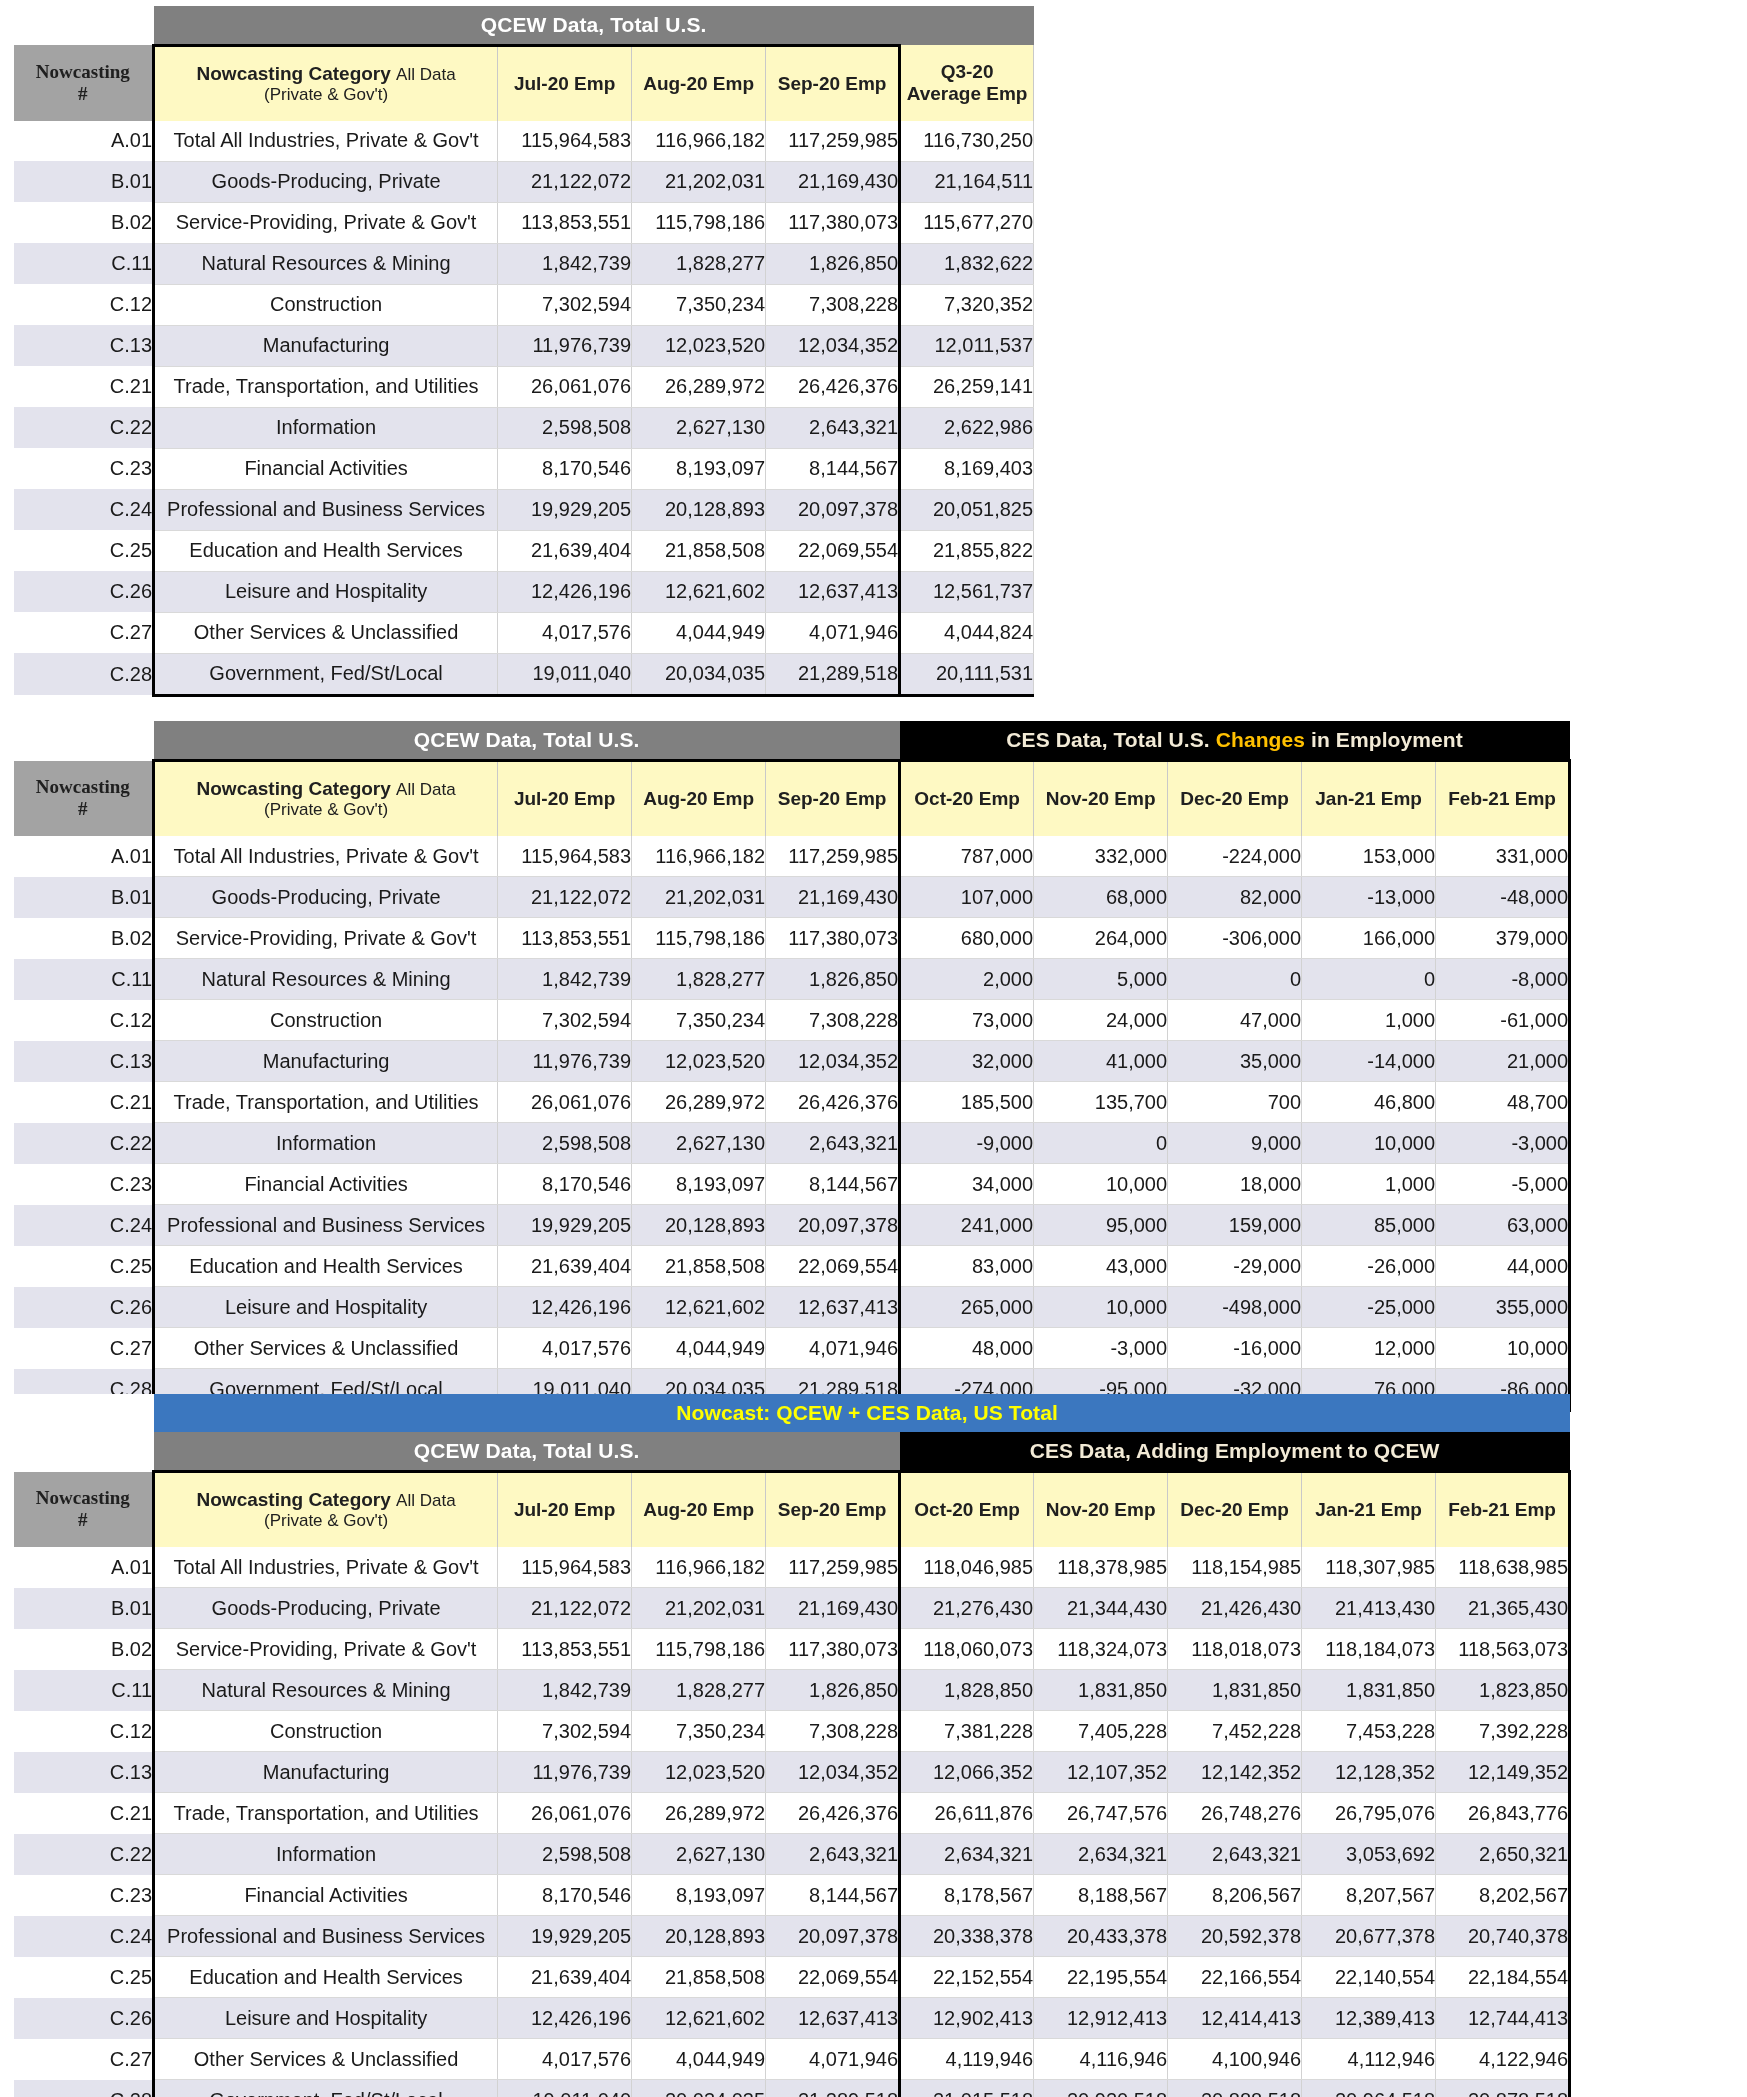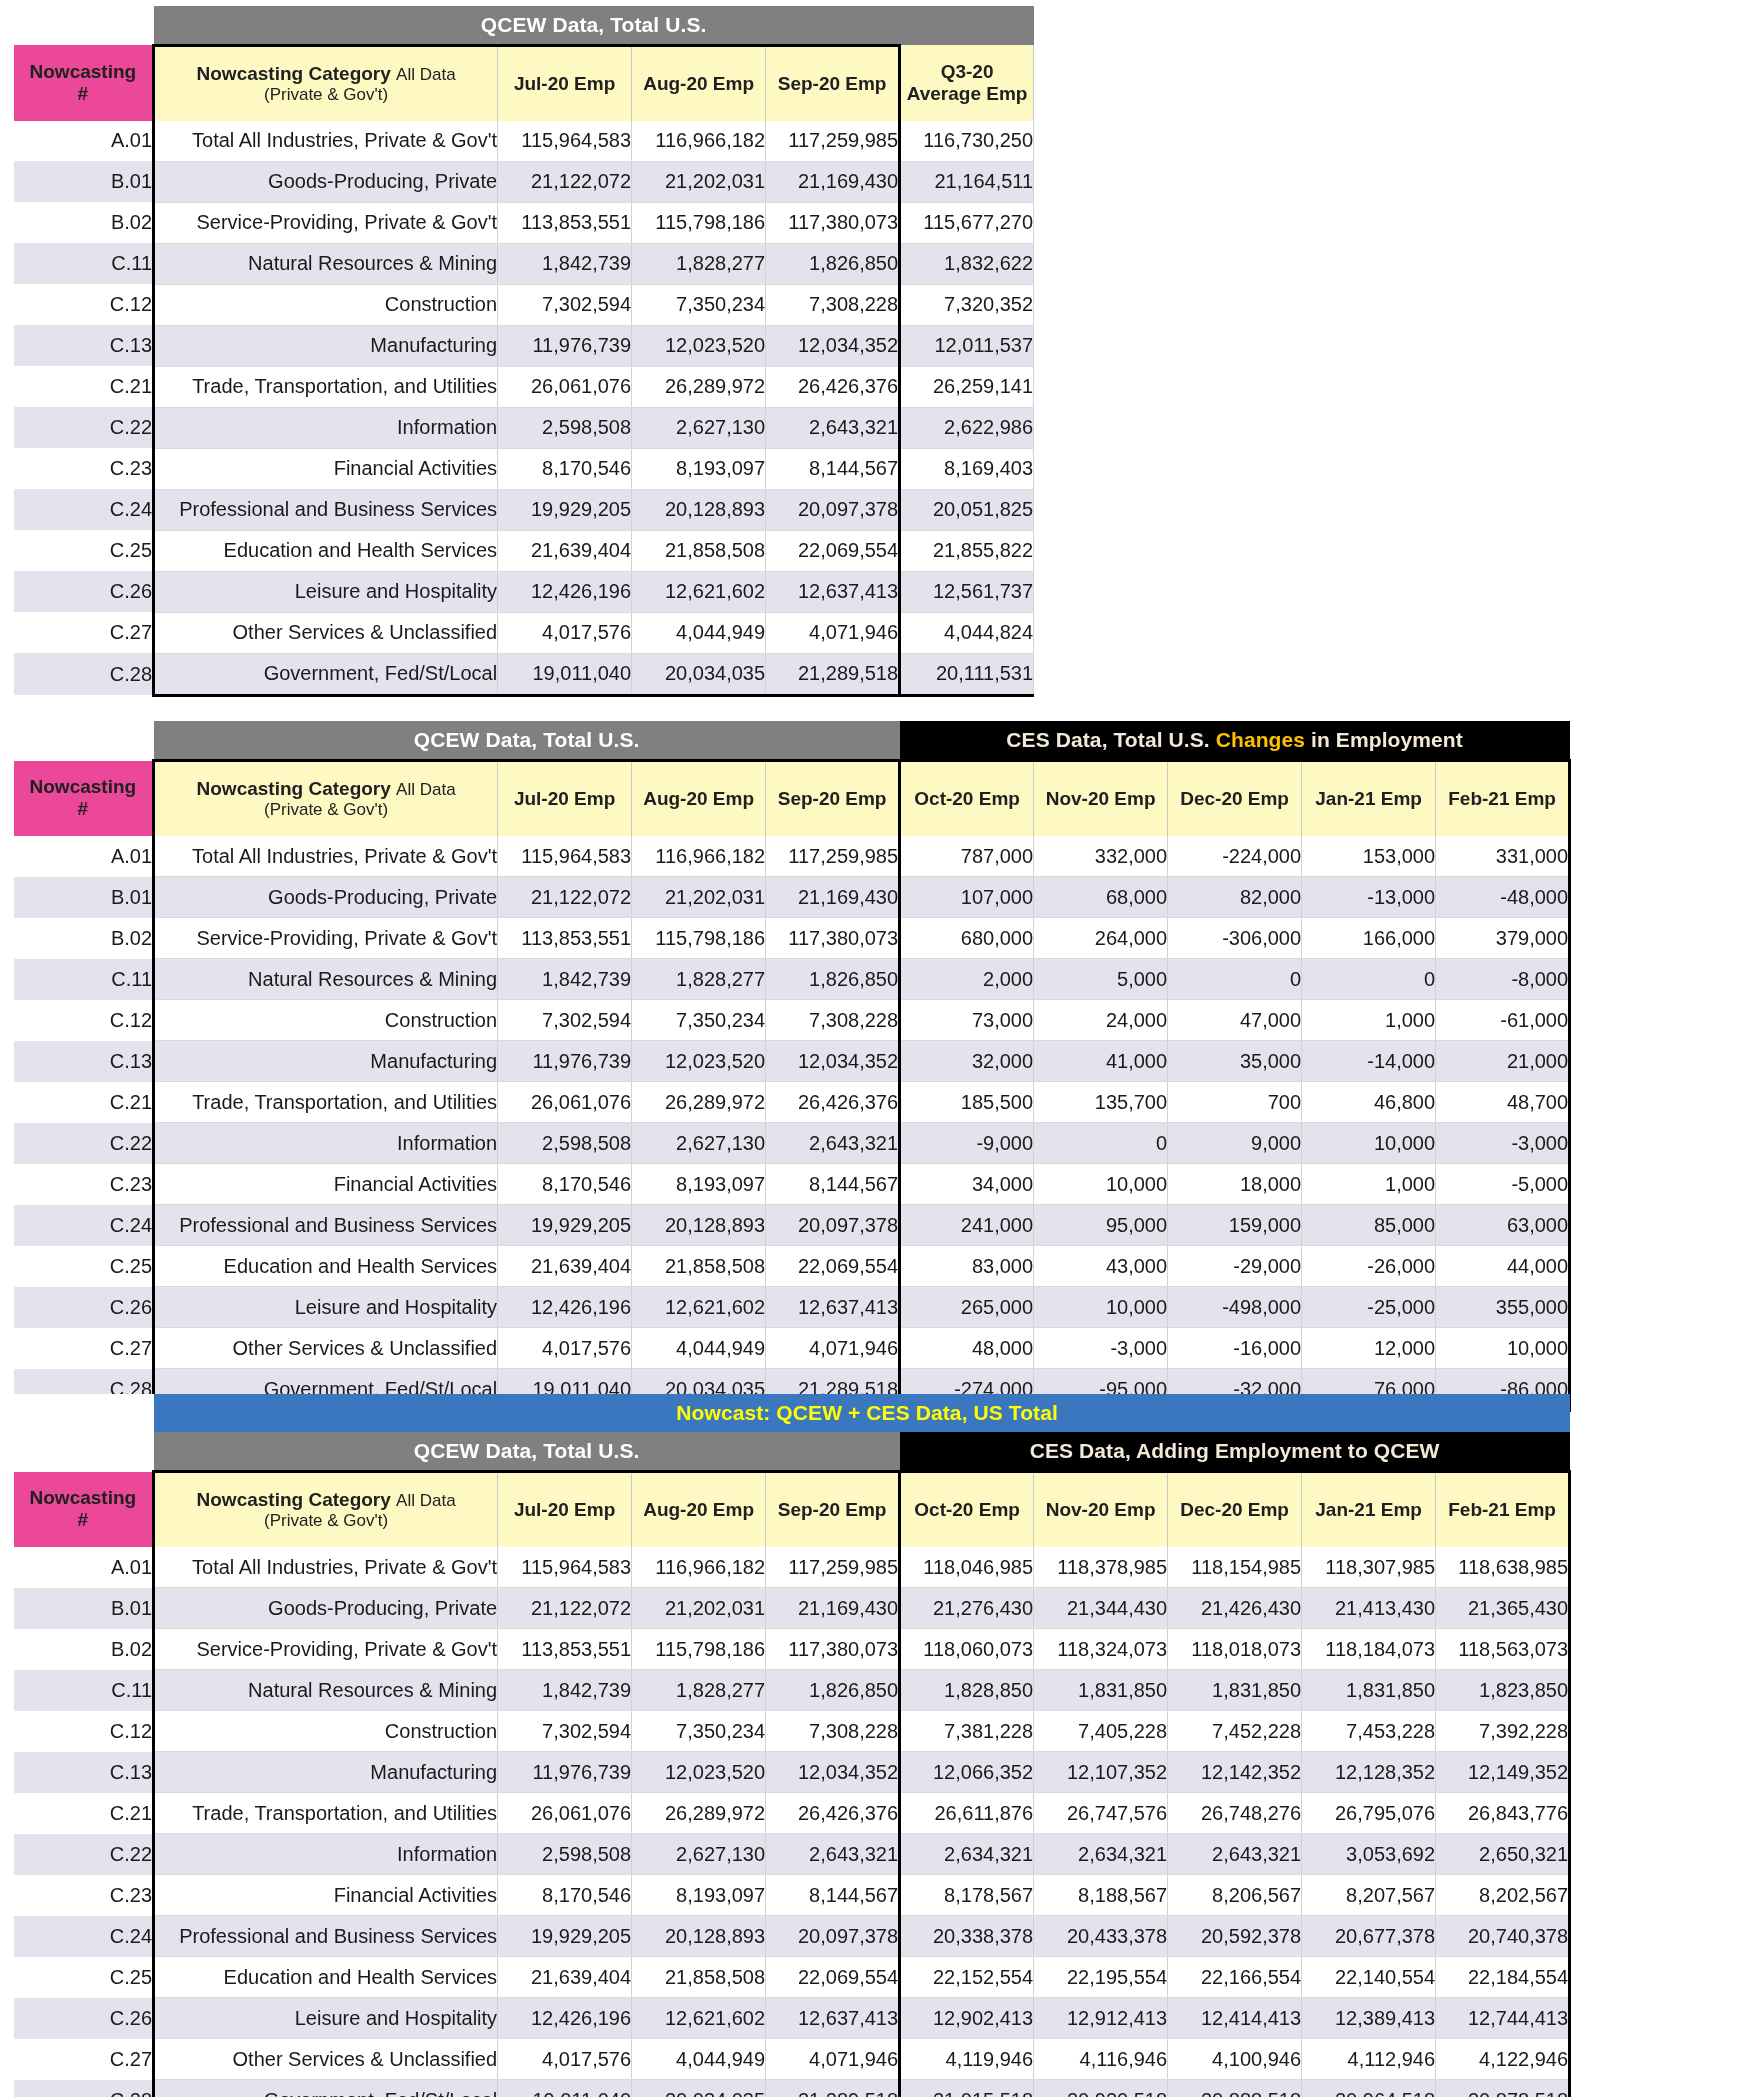--- a/index.html
+++ b/index.html
@@ -38,33 +38,33 @@
     font-weight:bold;
     font-size:19px;
     text-align:center;
     vertical-align:middle;
     height:74px;
     border-right:1.4px solid #c9c9c9;
     line-height:1.15;
   }
   .hdr .sub{ font-weight:normal; font-size:17px; display:block; }
   .hdr .thin{ font-weight:normal; font-size:17px; }
-  .hdr.nowcast-hdr{ background:#ec4899; border-right:none; }
+  .hdr.nowcast-hdr{ background:#a3a3a3; border-right:none;font-family:Liberation Serif, serif; }
 
   
   td.num, td.cat, td.idx{
     font-size:20px;
     color:#1a1a1a;
     height:40px;
     vertical-align:middle;
     border-right:1.4px solid #d2d2d2;
     border-bottom:1.4px solid #d9d9d9;
   }
   td.num{ text-align:right; padding-right:7.5px; }
-  td.cat{ text-align:right;  padding-left:7.5px; }
+  td.cat{ text-align:center;  padding-left:7.5px; }
   td.idx{ text-align:right; padding-right:8.9px; border-right:none; border-bottom:none; }
 
   tr.odd  td.num, tr.odd  td.cat{ background:#ffffff; }
   tr.even td.num, tr.even td.cat{ background:#e3e3ed; }
   tr.odd  td.idx{ background:#ffffff; }
   tr.even td.idx{ background:#e3e3ed;margin-top:48px; }
 
   
   .lbord{ border-left:3.4px solid #000000 !important; }
   .rbord{ border-right:3.4px solid #000000 !important; }

